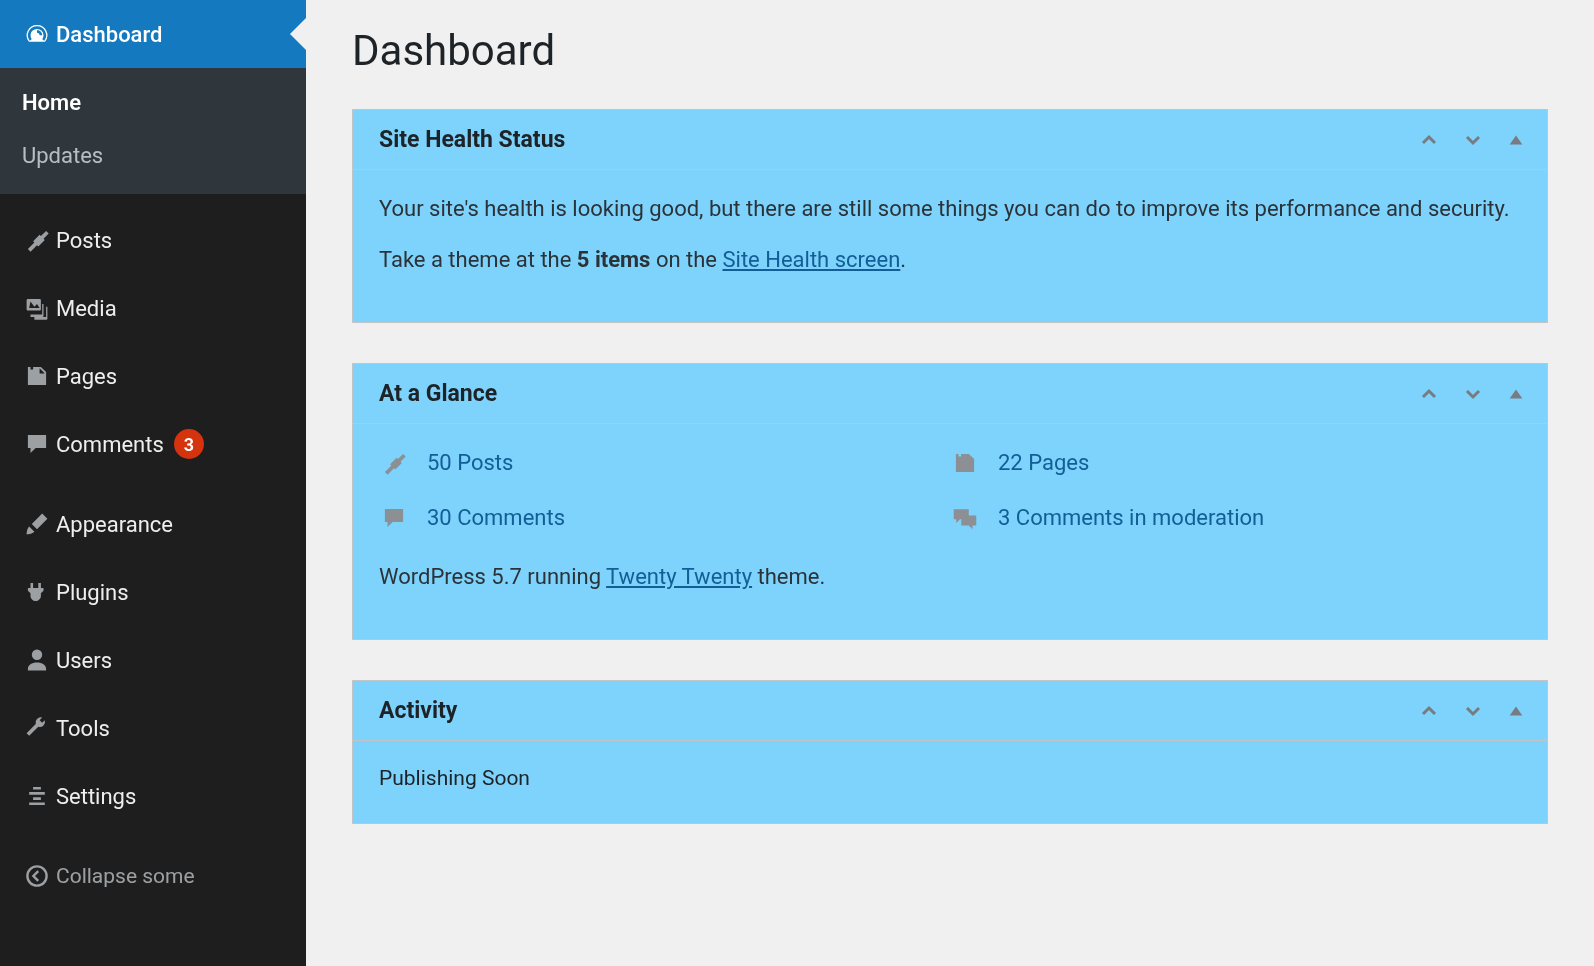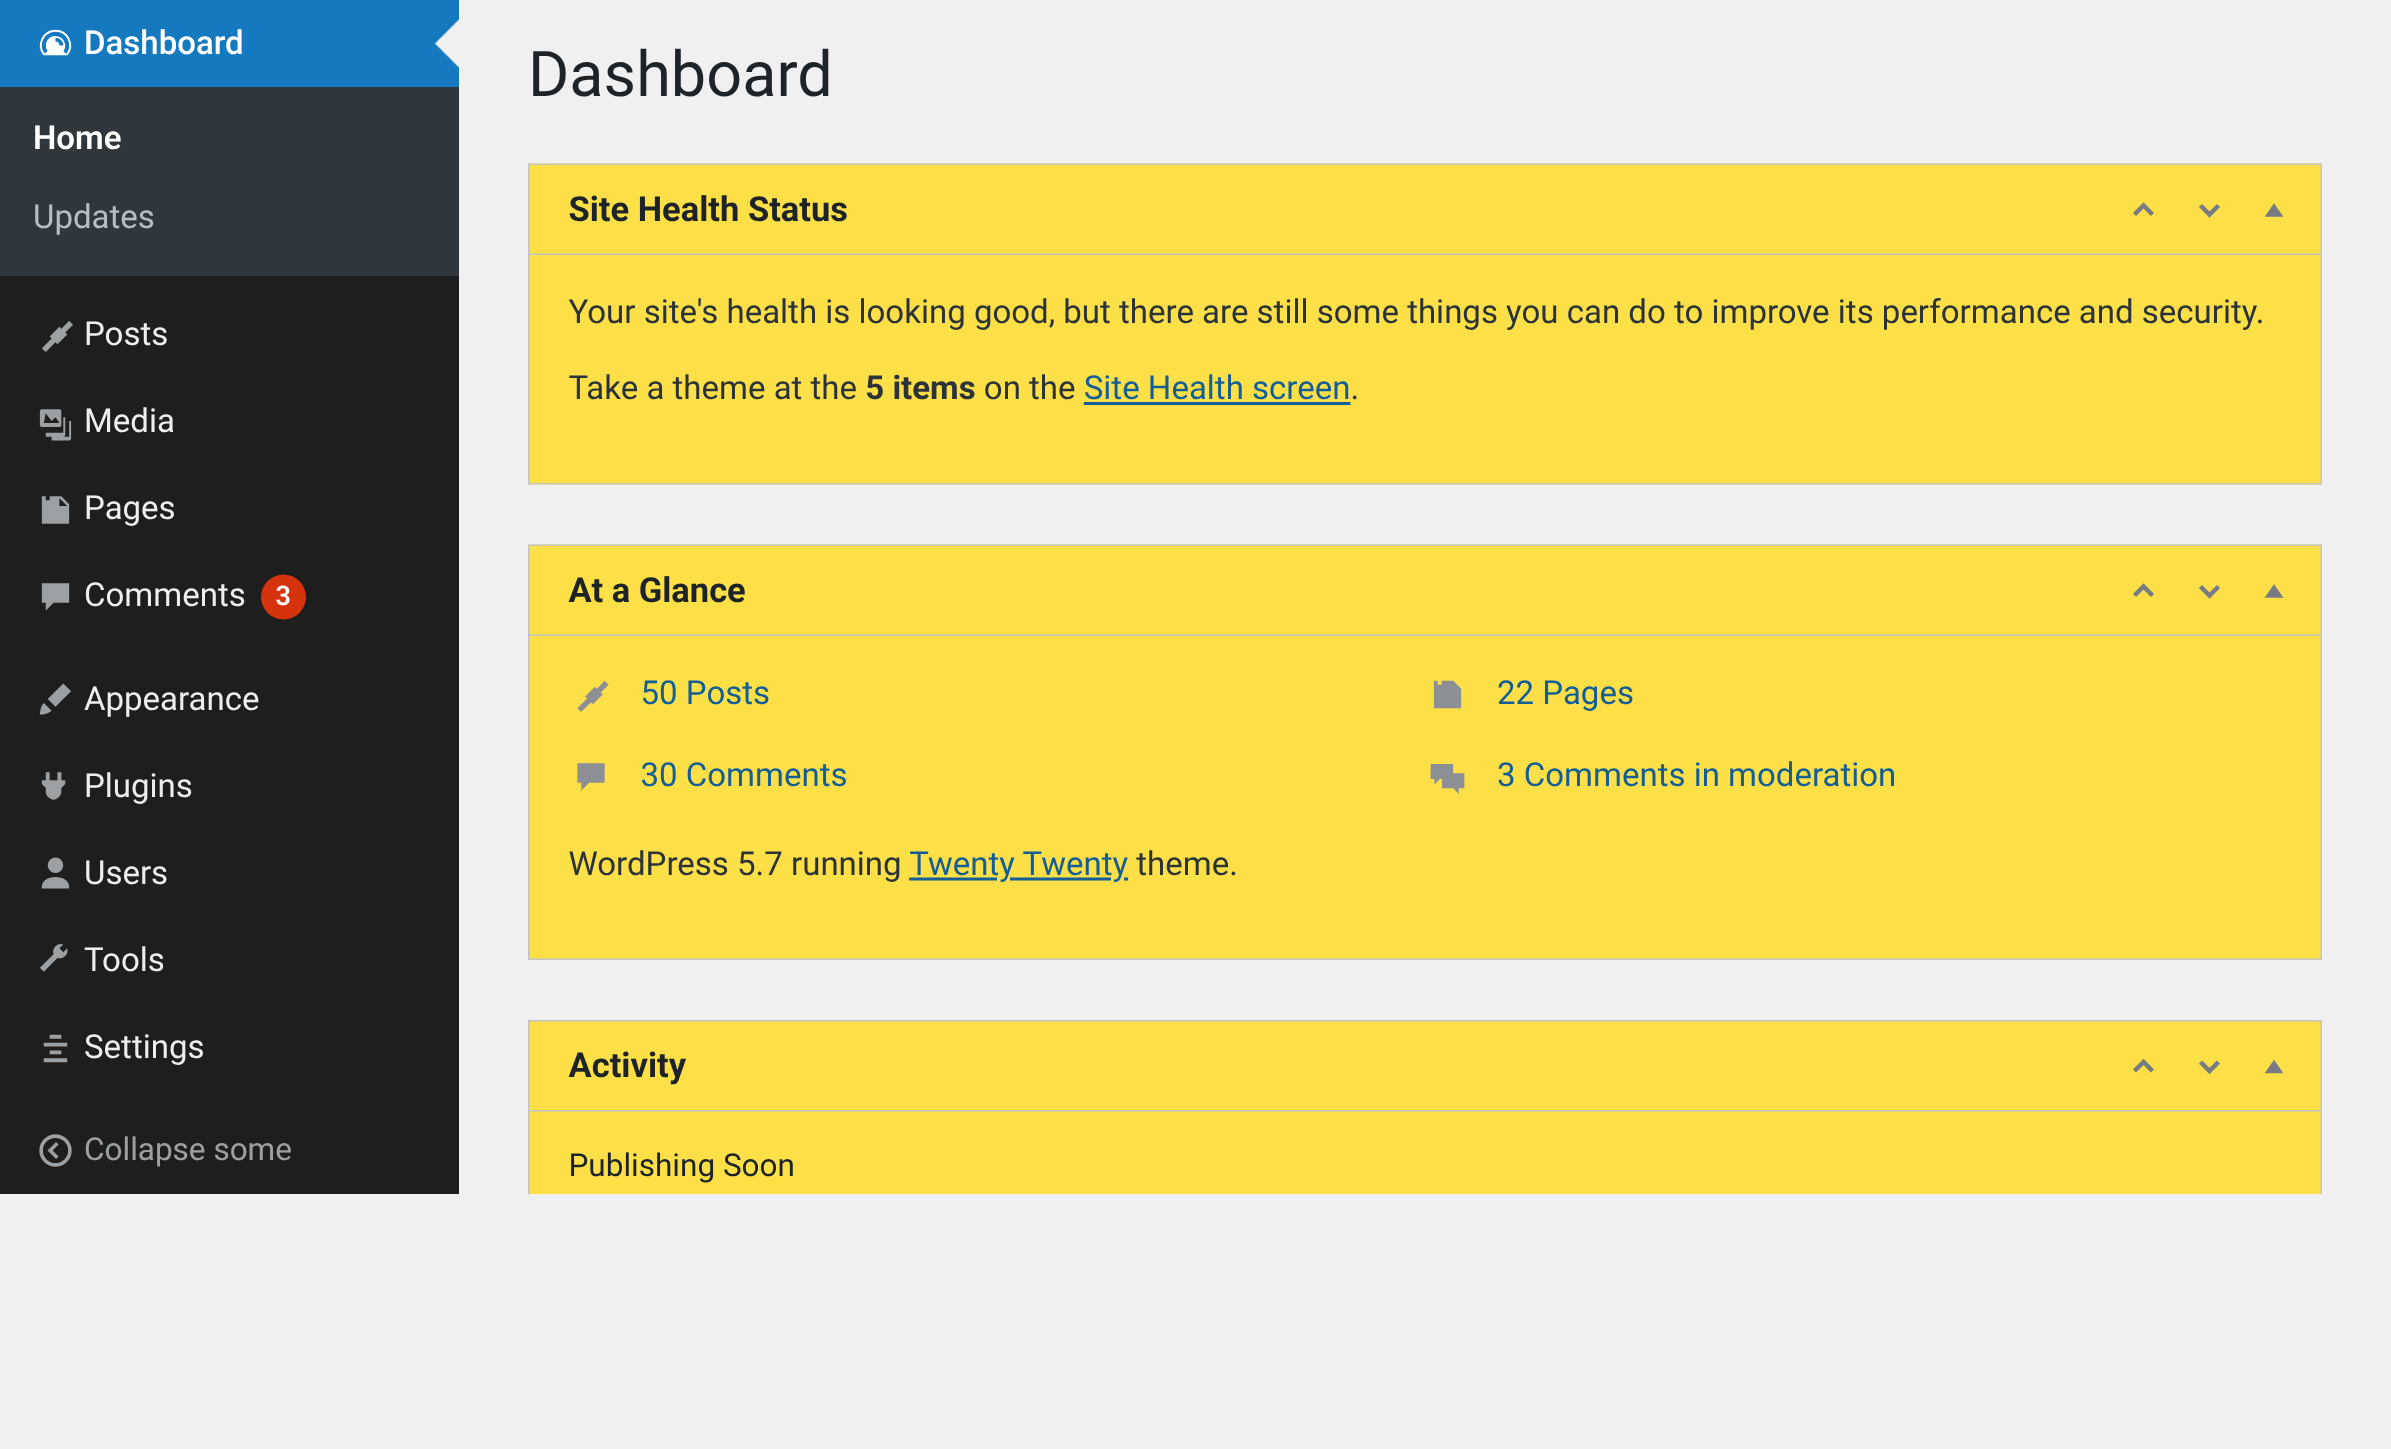--- a/index.html
+++ b/index.html
@@ -1,35 +1,35 @@
 <!DOCTYPE html>
 <html><head>
   <meta charset="utf-8">
   <style>
     * { margin:0; padding:0; box-sizing:border-box; }
     body { font-family:-apple-system,BlinkMacSystemFont,"Segoe UI",Roboto,sans-serif; background:#f0f0f1; overflow:hidden; }
-    #app { display:flex; width:1594px; height:796px; }
+    #app { display:flex; width:1594px; height:966px; }
     
     .sidebar { width:306px; background:#1e1e1e; color:#eee; display:flex; flex-direction:column; font-size:22px; }
     .side-item { display:flex; align-items:center; height:68px; padding:0 18px; cursor:pointer; position:relative; color:#eee; }
     .side-item .icon { width:38px; display:flex; align-items:center; justify-content:center; color:rgba(240,246,252,.6); }
     .side-item.current { background:#1479be; color:#fff; font-weight:500; }
     .side-item.current .icon { color:#fff; }
     .side-item.current::after { content:""; position:absolute; right:-1px; top:50%; transform:translateY(-50%); border:17px solid transparent; border-right-color:#f0f0f1; }
     .side-sub { background:#2f363c; padding:8px 0 12px; }
     .sub-item { padding:14px 20px 14px 22px; font-size:22px; color:rgba(240,246,252,.7); cursor:pointer; }
     .sub-item.active { color:#fff; font-weight:600; }
     .side-sep { height:12px; }
     .badge { background:#d5330e; color:#fff; border-radius:18px; min-width:30px; height:30px; display:inline-flex; align-items:center; justify-content:center; font-size:18px; font-weight:600; margin-left:10px; }
     .collapse { color:rgba(240,246,252,.6); font-size:21px; }
     .collapse .icon { color:rgba(240,246,252,.6); }
     
     .content { flex:1; padding:26px 46px 0 46px; overflow:auto; }
     h1 { font-size:42px; font-weight:400; color:#1d2327; margin-bottom:34px; }
-    .postbox { background:#fde047; border:1px solid #c3c4c7; margin-bottom:40px; }
+    .postbox { background:#7dd3fc; border:1px solid #c3c4c7; margin-bottom:40px; }
     .postbox-header { display:flex; align-items:center; justify-content:space-between; border-bottom:1px solid #c3c4c7; padding:16px 22px 16px 26px; }
     .postbox-header h2 { font-size:23px; font-weight:700; color:#1d2327; }
     .handle-actions { display:flex; gap:24px; color:#787c82; }
     .handle-actions span { cursor:pointer; display:flex; align-items:center; }
     .inside { padding:22px 26px 28px; font-size:22px; line-height:1.5; color:#2c3338; }
     .health-row { display:flex; align-items:center; justify-content:center; gap:14px; margin:10px 0 22px; }
     .circ { width:36px; height:36px; border:4px solid #1ca63b; border-top-color:#ddd; border-radius:50%;}
     .health-row b { font-size:23px; color:#1d2327; }
     .inside p { margin:0 0 18px; }
     .link { color:#135e96; text-decoration:underline; cursor:pointer; }

